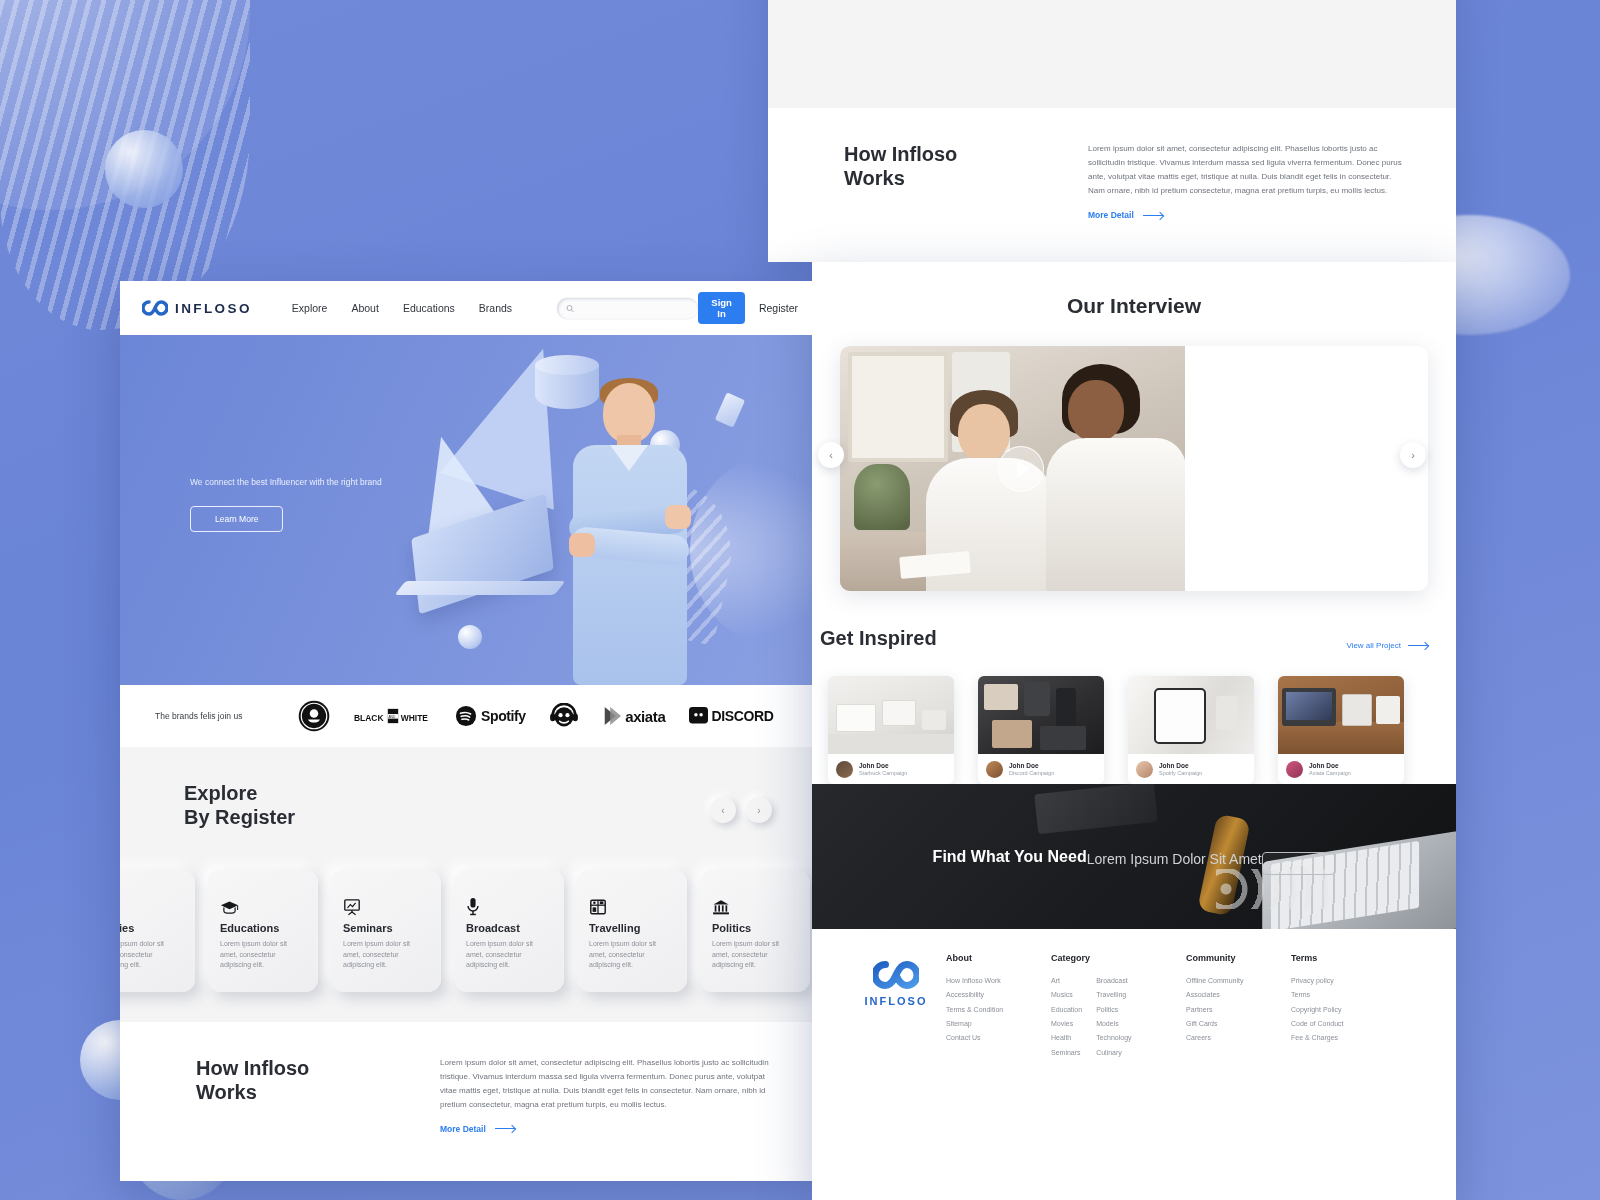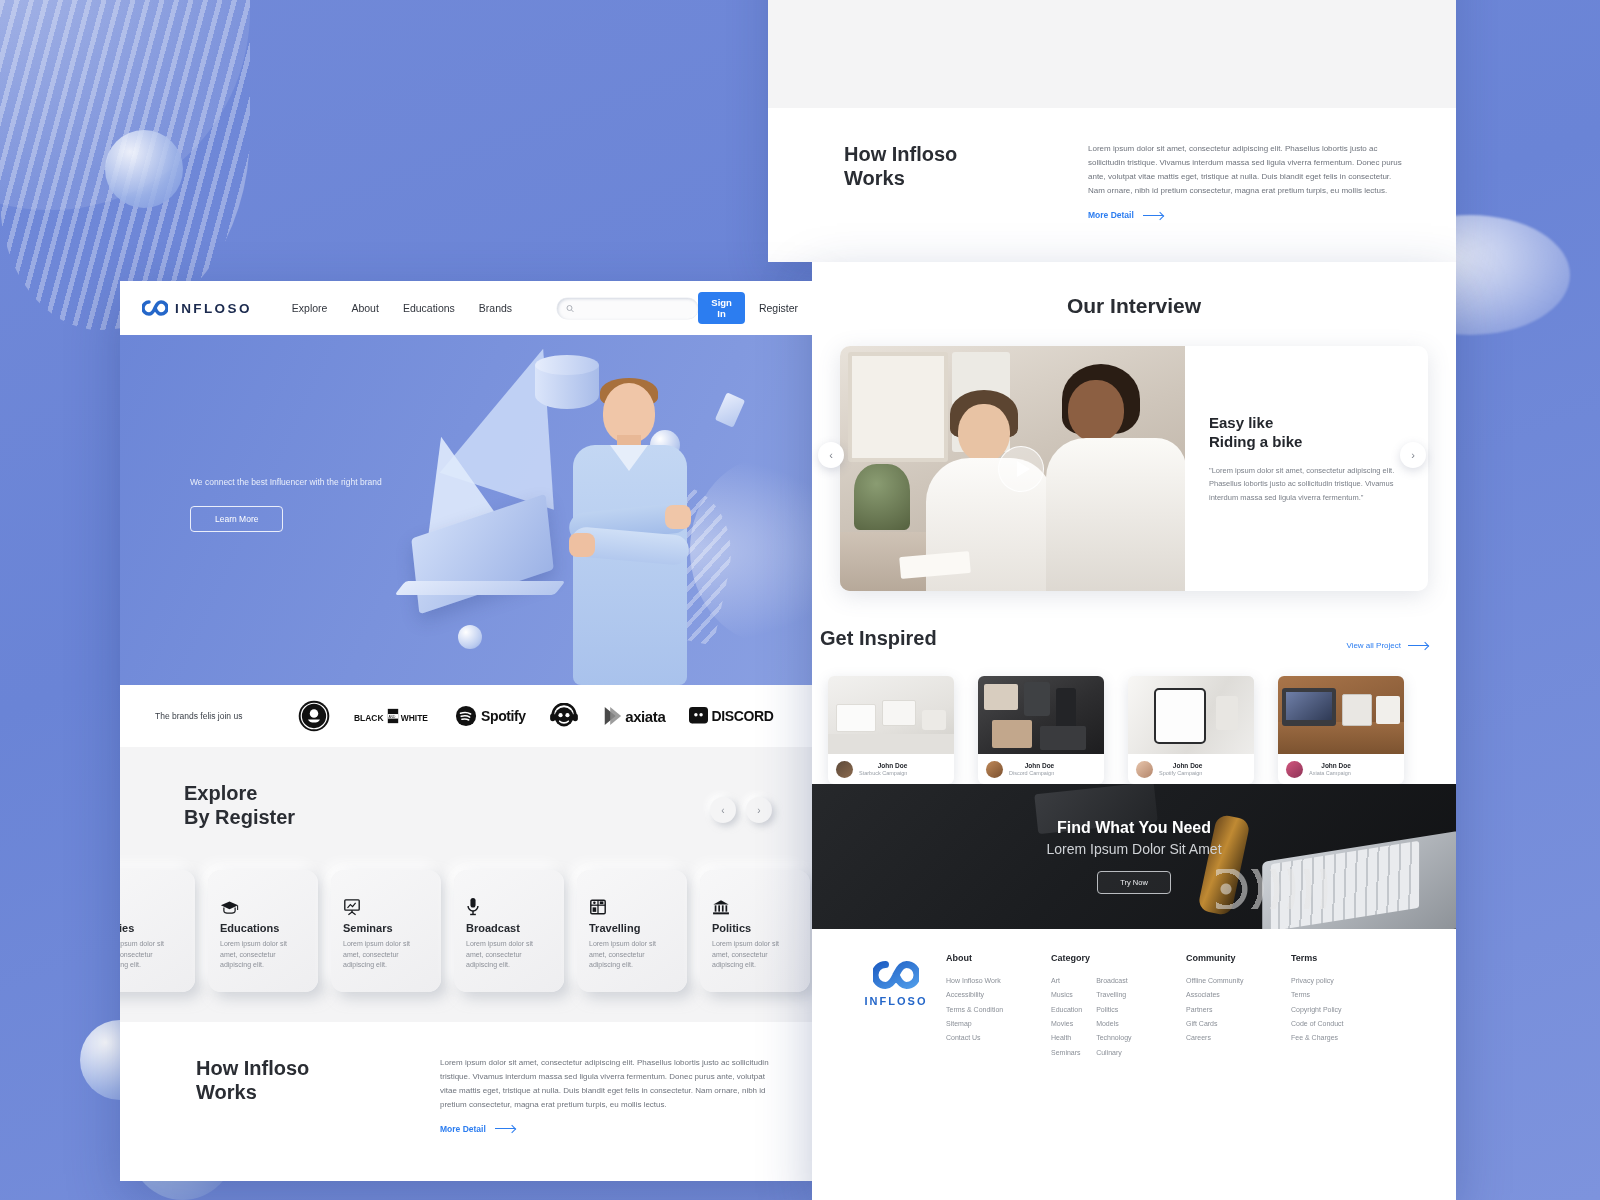--- a/index.html
+++ b/index.html
@@ -205,21 +205,21 @@
   #interview-body { flex: 1; padding: 68px 24px 0 24px; }
   #interview-head { font-size: 15px; font-weight: 800; color: #24272d; line-height: 1.25;}
   #interview-quote { margin-top: 12px; font-size: 7.5px; line-height: 1.8; color: #7c818a;}
   .side-arrow { position: absolute; width: 26px; height: 26px; border-radius: 50%; background: #fff;
     box-shadow: 0 3px 10px rgba(90,100,130,.22); display: flex; align-items: center; justify-content: center;
     color: #7d828b; font-size: 11px; cursor: pointer; top: 180px; z-index: 6;}
   #interview-prev { left: 6px; }
   #interview-next { right: 30px; }
 
   
-  #inspired { padding: 36px 28px 0 8px; background: #fff; text-align: right; }
+  #inspired { padding: 36px 28px 0 8px; background: #fff; }
   #inspired-head { display: flex; align-items: flex-end; padding-left: 0; }
   #inspired-title { font-size: 20px; font-weight: 800; color: #2a2d33; }
   #inspired-link { margin-left: auto; font-size: 8px; color: #2c7df0; display: flex; align-items: center; gap: 7px; cursor: pointer;}
   #proj-row { display: flex; gap: 24px; margin-top: 26px; }
   .proj-card { flex: 0 0 126px; border-radius: 6px; background: #fff;
     box-shadow: 0 4px 14px rgba(90,100,130,.18); overflow: hidden; }
   .proj-card:first-child { margin-left: 8px; }
   .proj-img { height: 78px; position: relative; overflow: hidden;}
   #proj-img-1 { background: linear-gradient(160deg,#f2f1ef 0%,#e3e1dd 60%,#cfcdc8 100%); }
   #proj-img-2 { background: linear-gradient(150deg,#4a4a4c 0%,#2e2e30 55%,#1d1d1f 100%); }
@@ -227,21 +227,21 @@
   #proj-img-4 { background: linear-gradient(160deg,#a9754a 0%,#8d5f3a 55%,#6f4a2c 100%); }
   .pi { position: absolute; }
   .proj-meta { height: 30px; display: flex; align-items: center; gap: 6px; padding: 0 8px; }
   .proj-avatar { width: 17px; height: 17px; border-radius: 50%; flex: none; }
   .proj-name { font-size: 6.5px; font-weight: 700; color: #24272d; }
   .proj-camp { font-size: 5.5px; color: #9aa0a8; margin-top: 1px;}
 
   
   #cta { height: 145px; position: relative; overflow: hidden;
     background: linear-gradient(135deg,#26282b 0%,#1b1d20 45%,#111214 100%);
-    display: flex; flex-direction: column; align-items: center; justify-content: center;}
+    display: flex; align-items: center; justify-content: center;}
   #cta-title { font-size: 16px; font-weight: 800; color: #fff; z-index: 2;}
   #cta-sub { font-size: 14px; color: #cfd2d6; margin-top: 4px; z-index: 2;}
   #cta-btn { margin-top: 14px; border: 1px solid #b9bcc0; color: #eceef0; font-size: 7.5px;
     padding: 6px 22px; border-radius: 4px; background: rgba(255,255,255,.05); cursor: pointer; z-index:2; font-family: inherit;}
   #cta-bottle { position: absolute; right: 215px; top: 32px; width: 34px; height: 98px; border-radius: 12px;
     background: linear-gradient(100deg,#6d4a1e,#c08a33 40%,#3c2a10); transform: rotate(12deg); z-index:1;}
   #cta-laptop { position: absolute; right: -5px; bottom: -14px; width: 200px; height: 96px;
     background: linear-gradient(150deg,#cfd3d8,#8d9298); transform: rotate(-9deg) skewX(-9deg); border-radius: 5px; z-index:1;}
   #cta-laptop2 { position: absolute; right: 36px; bottom: 10px; width: 150px; height: 66px;
     background: repeating-linear-gradient(92deg,#e9ebee 0 9px,#c3c7cc 9px 11px); transform: rotate(-9deg) skewX(-9deg); border-radius: 3px; z-index:1;}
@@ -525,27 +525,20 @@
         <div class="pi" id="ph-woman1-head"></div>
         <div class="pi" id="ph-woman1-body"></div>
         <div class="pi" id="ph-woman2-hair"></div>
         <div class="pi" id="ph-woman2-head"></div>
         <div class="pi" id="ph-woman2-body"></div>
         <div class="pi" id="ph-book"></div>
         <div id="play-btn">
           <div id="play-tri"></div>
         </div>
       </div>
-      <div id="interview-body">
-        <div id="interview-head">
-          <span>Easy like</span><br>
-          <span>Riding a bike</span>
-        </div>
-        <div id="interview-quote">"Lorem ipsum dolor sit amet, consectetur adipiscing elit. Phasellus lobortis justo ac sollicitudin tristique. Vivamus interdum massa sed ligula viverra fermentum."</div>
-      </div>
     </div>
   </div>
 
   <div id="inspired">
     <div id="inspired-head">
       <div id="inspired-title">Get Inspired</div>
       <div id="inspired-link">
         <span>View all Project</span>
         <span class="arrow-line"></span>
       </div>

